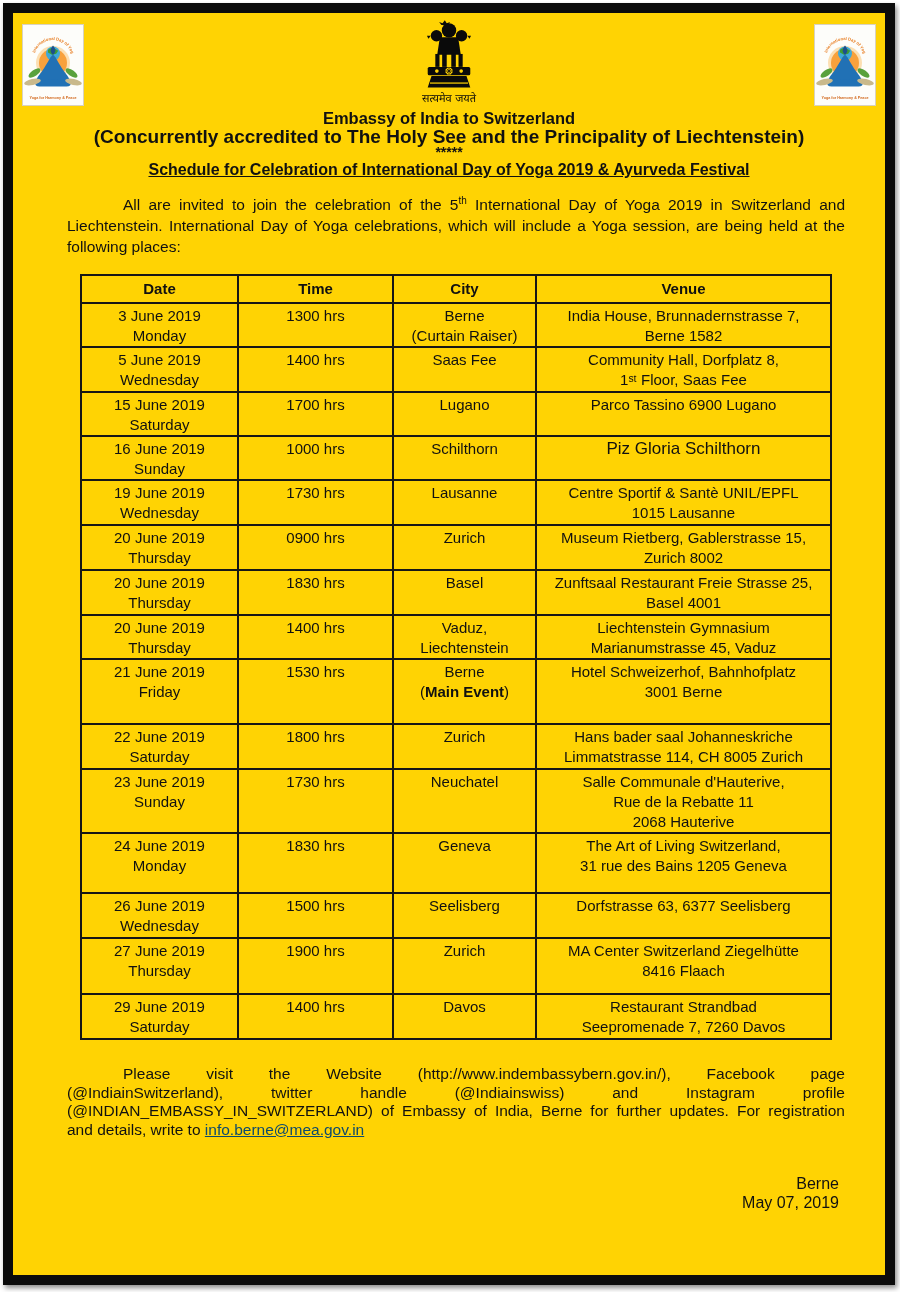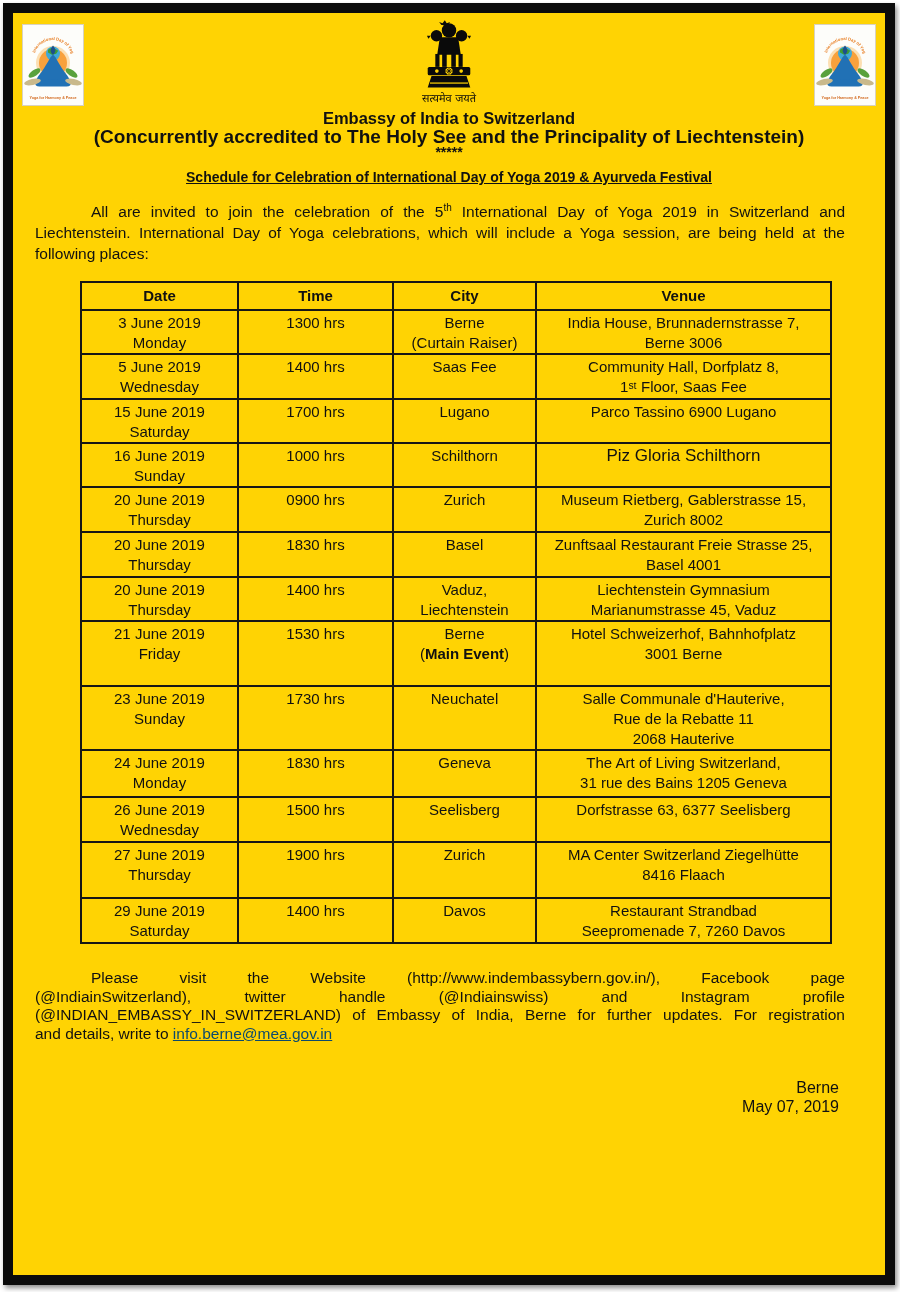--- a/index.html
+++ b/index.html
@@ -23,24 +23,24 @@
   .logo-card.left{left:9px;} .logo-card.right{right:9px;}
   .logo-card svg{width:100%;height:100%;display:block;}
   .emblem{position:absolute;left:50%;transform:translateX(-50%);top:6px;text-align:center;}
   .emblem svg{width:70px;height:76px;display:block;margin:0 auto;}
   .emblem-cap{font-size:11px;line-height:8px;color:#0a0a0a;font-family:"DejaVu Sans",sans-serif;}
   
   .org1,.org2{{text-align:center}}
   .org1{text-align:center;font-weight:bold;font-size:16.5px;line-height:18px;margin-top:2px;}
   .org2{text-align:center;font-weight:bold;font-size:19px;line-height:19px;}
   .stars{text-align:center;font-weight:bold;font-size:14px;line-height:13px;}
-  .doc-title{text-align:center;font-weight:bold;font-size:14px;line-height:22px;
-    text-decoration:underline;margin-top:7px;}
+  .doc-title{text-align:center;font-weight:bold;font-size:16px;line-height:22px;
+    text-decoration:underline;margin-top:0;}
   
-  .para{padding:0 40px 0 22px;font-size:15.5px;line-height:21px;}
+  .para{padding:0 40px 0 54px;font-size:15.5px;line-height:21px;}
   .para.intro{margin-top:13px;}
   .para.foot{margin-top:25px;line-height:18.5px;}
   .pline{text-align:left;}
   .pline.just{text-align:justify;text-align-last:justify;}
   .pline.ind{text-indent:56px;}
   .pline sup{font-size:10px;line-height:0;}
   a.mail{color:#0c4a6e;text-decoration:underline;}
   
   table.sched{
     border-collapse:collapse;table-layout:fixed;
@@ -176,21 +176,21 @@
             </td>
             <td>
               <div class="cl">1300 hrs</div>
             </td>
             <td>
               <div class="cl">Berne</div>
               <div class="cl">(Curtain Raiser)</div>
             </td>
             <td>
               <div class="cl">India House, Brunnadernstrasse 7,</div>
-              <div class="cl">Berne 3006</div>
+              <div class="cl">Berne 1582</div>
             </td>
           </tr>
           <tr style="height: 45px;">
             <td>
               <div class="cl">5 June 2019</div>
               <div class="cl">Wednesday</div>
             </td>
             <td>
               <div class="cl">1400 hrs</div>
             </td>
@@ -227,20 +227,36 @@
             </td>
             <td>
               <div class="cl">Schilthorn</div>
             </td>
             <td>
               <div class="cl small">Piz Gloria Schilthorn</div>
             </td>
           </tr>
           <tr style="height: 45px;">
             <td>
+              <div class="cl">19 June 2019</div>
+              <div class="cl">Wednesday</div>
+            </td>
+            <td>
+              <div class="cl">1730 hrs</div>
+            </td>
+            <td>
+              <div class="cl">Lausanne</div>
+            </td>
+            <td>
+              <div class="cl">Centre Sportif &amp; Santè UNIL/EPFL</div>
+              <div class="cl">1015 Lausanne</div>
+            </td>
+          </tr>
+          <tr style="height: 45px;">
+            <td>
               <div class="cl">20 June 2019</div>
               <div class="cl">Thursday</div>
             </td>
             <td>
               <div class="cl">0900 hrs</div>
             </td>
             <td>
               <div class="cl">Zurich</div>
             </td>
             <td>
@@ -289,40 +305,56 @@
             <td>
               <div class="cl">1530 hrs</div>
             </td>
             <td>
               <div class="cl">Berne</div>
               <div class="cl">(<b>Main Event</b>)</div>
             </td>
             <td>
               <div class="cl">Hotel Schweizerhof, Bahnhofplatz</div>
               <div class="cl">3001 Berne</div>
+            </td>
+          </tr>
+          <tr style="height: 45px;">
+            <td>
+              <div class="cl">22 June 2019</div>
+              <div class="cl">Saturday</div>
+            </td>
+            <td>
+              <div class="cl">1800 hrs</div>
+            </td>
+            <td>
+              <div class="cl">Zurich</div>
+            </td>
+            <td>
+              <div class="cl">Hans bader saal Johanneskriche</div>
+              <div class="cl">Limmatstrasse 114, CH 8005 Zurich</div>
             </td>
           </tr>
           <tr style="height: 61px;">
             <td>
               <div class="cl">23 June 2019</div>
               <div class="cl">Sunday</div>
             </td>
             <td>
               <div class="cl">1730 hrs</div>
             </td>
             <td>
               <div class="cl">Neuchatel</div>
             </td>
             <td>
               <div class="cl">Salle Communale d'Hauterive,</div>
               <div class="cl">Rue de la Rebatte 11</div>
               <div class="cl">2068 Hauterive</div>
             </td>
           </tr>
-          <tr style="height: 47px; margin-left: 36px;">
+          <tr style="height: 60px; margin-left: 36px;">
             <td>
               <div class="cl">24 June 2019</div>
               <div class="cl">Monday</div>
             </td>
             <td>
               <div class="cl">1830 hrs</div>
             </td>
             <td>
               <div class="cl">Geneva</div>
             </td>

